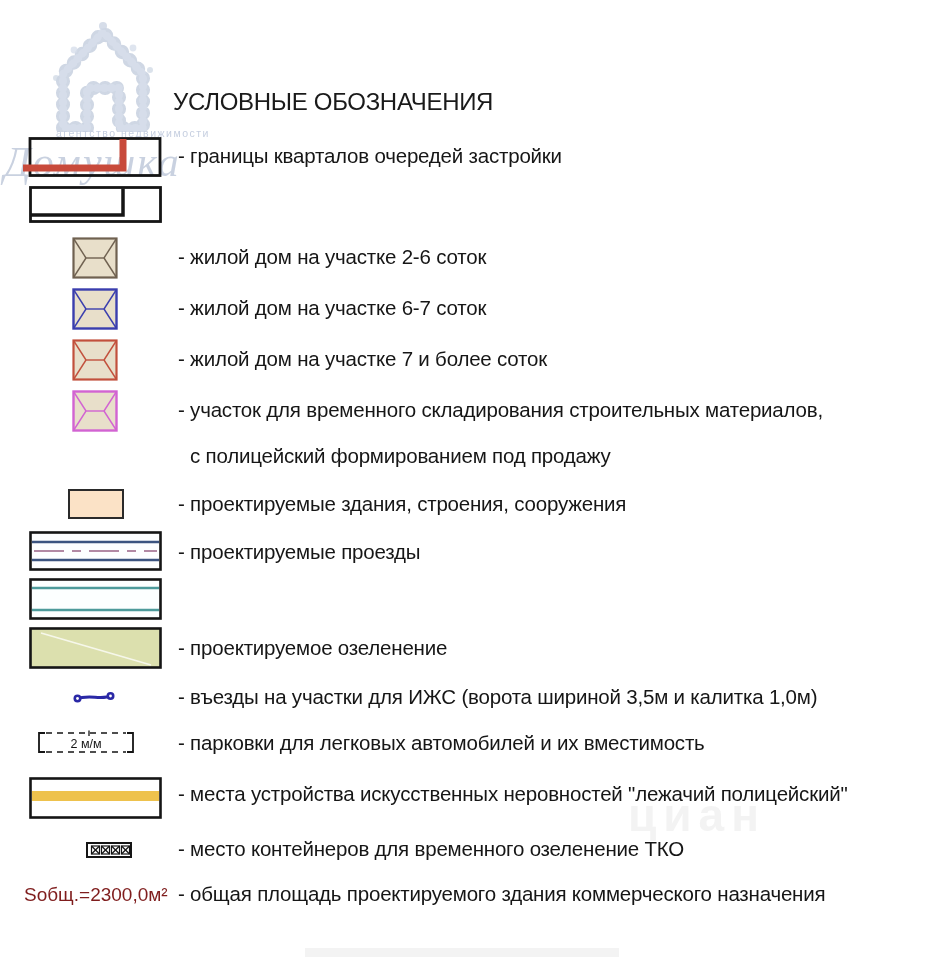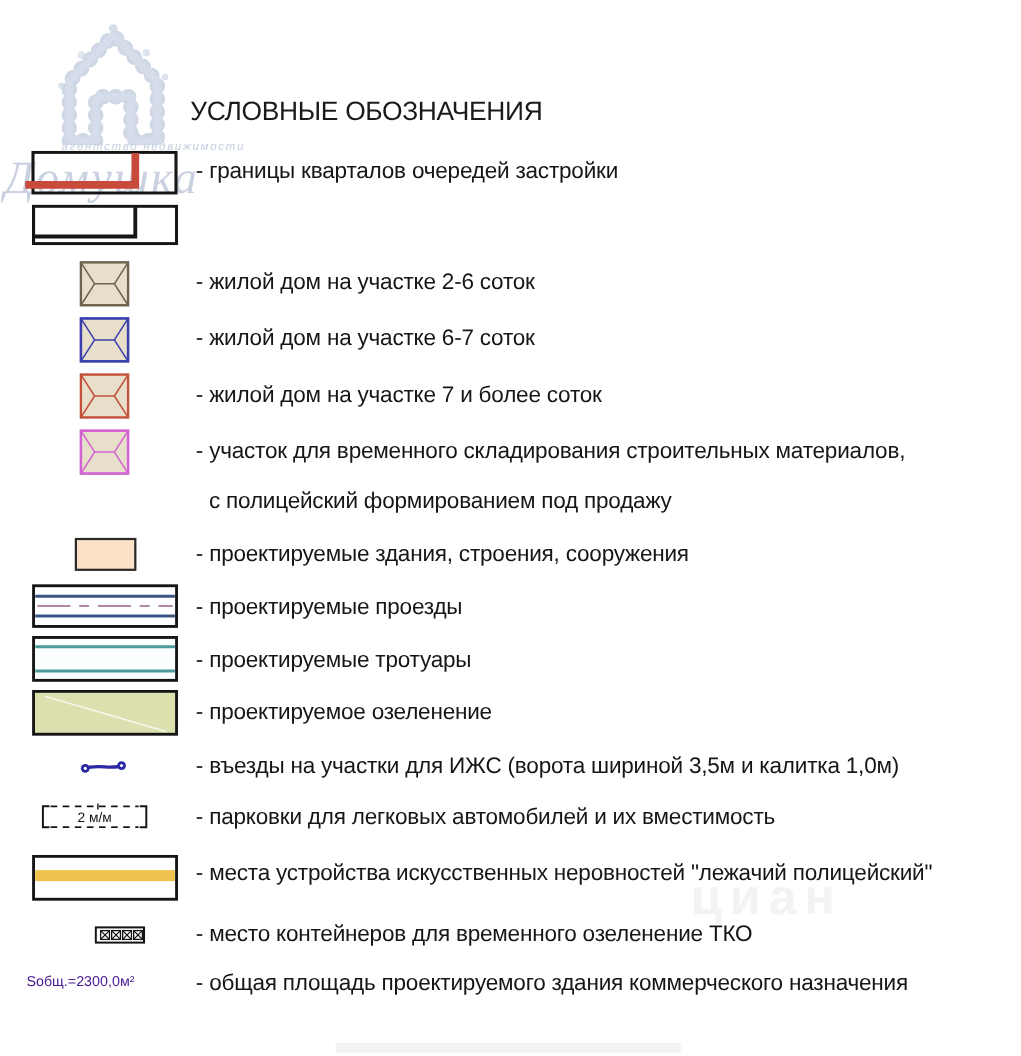--- a/index.html
+++ b/index.html
@@ -8,24 +8,24 @@
   .wm{position:absolute;z-index:0;}
   .sym{position:absolute;z-index:2;}
   .lbl{position:absolute;left:178px;z-index:2;font-size:20.5px;color:#161616;
        white-space:nowrap;letter-spacing:-0.2px;}
   .title{position:absolute;left:173px;top:88px;z-index:2;font-size:24px;color:#1a1a1a;
          letter-spacing:-0.3px;white-space:nowrap;}
   .agency-script{position:absolute;left:4px;top:138px;z-index:1;
       font-family:Liberation Serif, serif;font-style:italic;font-size:42px;
       color:#c4cddd;opacity:.9;letter-spacing:2px;white-space:nowrap;}
   .agency-tag{position:absolute;left:56px;top:127px;z-index:1;font-size:10.5px;
-      color:#c6cfe0;letter-spacing:1.5px;white-space:nowrap;font-style:italic;}
+      color:#c6cfe0;letter-spacing:1.5px;white-space:nowrap;}
   .cian-wm{position:absolute;left:628px;top:788px;z-index:1;font-size:46px;
       font-weight:bold;color:#ededed;letter-spacing:7px;opacity:.65;white-space:nowrap;}
-  .area-text{position:absolute;left:24px;top:884px;z-index:2;font-size:13px;color:#4c1d95;white-space:nowrap;}
+  .area-text{position:absolute;left:24px;top:884px;z-index:2;font-size:19px;color:#7f1d1d;white-space:nowrap;}
   .bottom-bar{position:absolute;left:305px;top:948px;width:314px;height:9px;background:#f3f3f3;z-index:1;}
   .peach-box{position:absolute;left:68px;top:489px;width:52px;height:26px;z-index:2;
       background:#fbe2c6;border:2px solid #2a2a2a;}
 </style>
 </head>
 <body>
 
 <div class="canvas">
 
   <svg class="wm" style="left:38px;top:18px" width="130" height="114" viewBox="0 0 130 114">
@@ -105,21 +105,20 @@
     <line x1="3" y1="29" x2="130" y2="29" stroke="#3c5480" stroke-width="2.6"></line>
     <line x1="5" y1="20" x2="128" y2="20" stroke="#b289a4" stroke-width="1.8" stroke-dasharray="30 8 9 8"></line>
   </svg>
   <div class="lbl" style="top:540px">- проектируемые проезды</div>
 
   <svg class="sym" style="left:29px;top:578px" width="133" height="42" viewBox="0 0 133 42">
     <rect x="1.5" y="1.5" width="130" height="39" fill="#fcffff" stroke="#151515" stroke-width="2.6"></rect>
     <line x1="3" y1="10" x2="130" y2="10" stroke="#4d9b9b" stroke-width="2.6"></line>
     <line x1="3" y1="32" x2="130" y2="32" stroke="#4d9b9b" stroke-width="2.6"></line>
   </svg>
-  <div class="lbl" style="top:588px">- проектируемые тротуары</div>
 
   <svg class="sym" style="left:29px;top:627px" width="133" height="42" viewBox="0 0 133 42">
     <rect x="1.5" y="1.5" width="130" height="39" fill="#dce0ae" stroke="#151515" stroke-width="2.6"></rect>
     <line x1="12" y1="6" x2="122" y2="38" stroke="#ffffff" stroke-width="1.5" opacity="0.75"></line>
   </svg>
   <div class="lbl" style="top:636px">- проектируемое озеленение</div>
 
   <svg class="sym" style="left:72px;top:690px" width="44" height="14" viewBox="0 0 44 14">
     <path d="M5,9 C 15,4 29,10 39,6" fill="none" stroke="#2a28a6" stroke-width="3"></path>
     <circle cx="5.5" cy="8.5" r="4" fill="#2a28a6"></circle>

